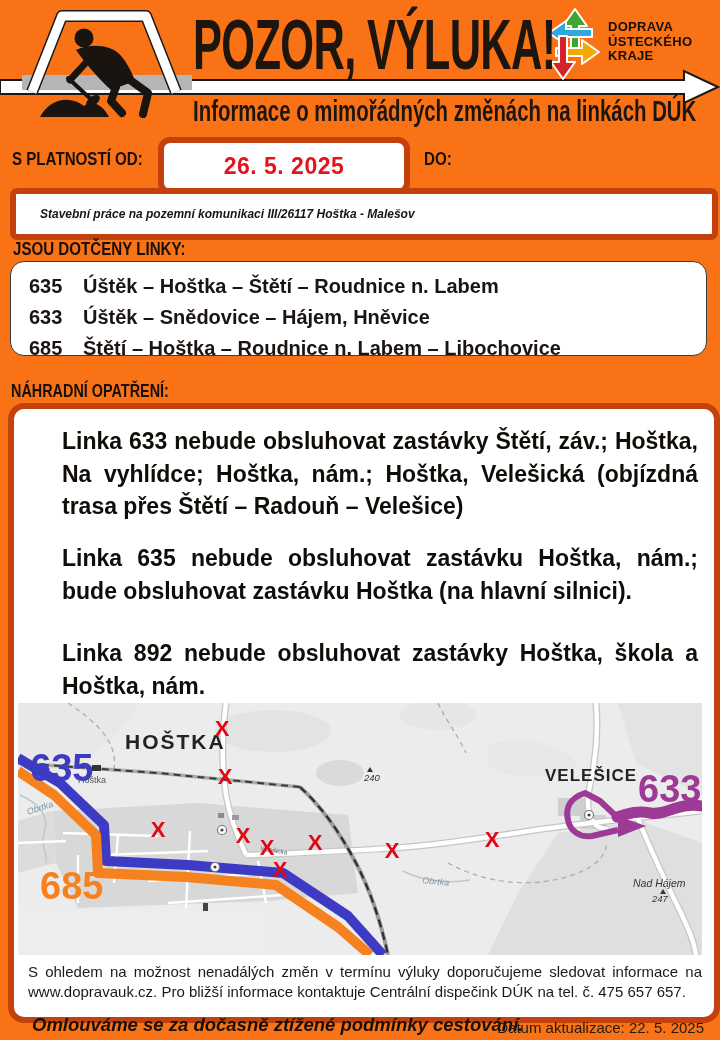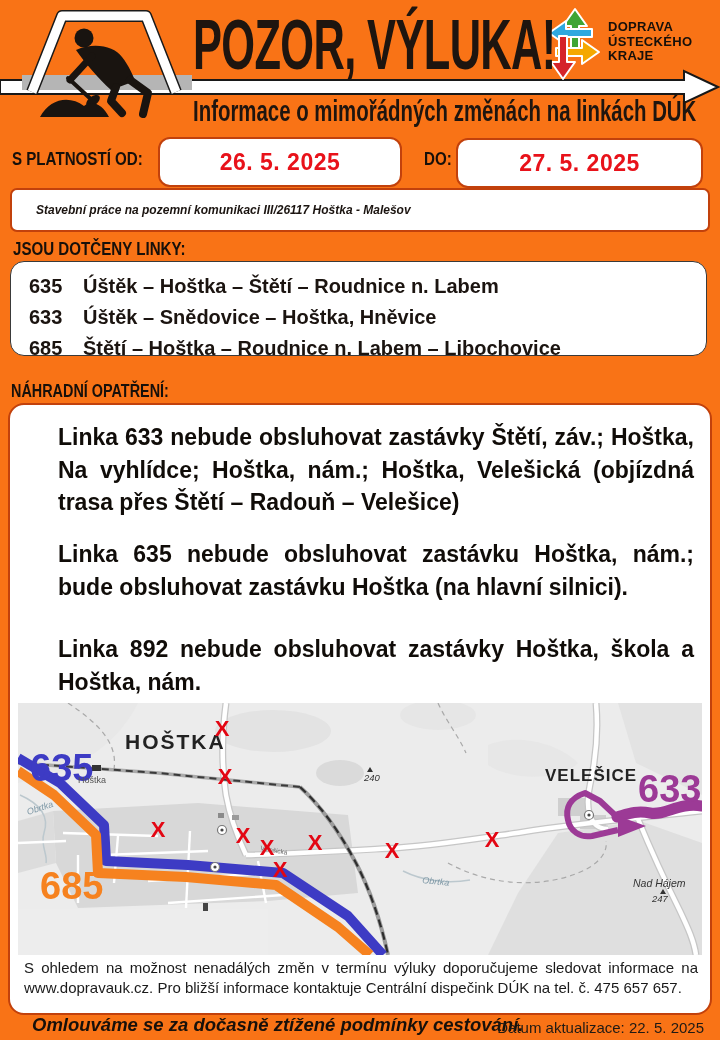--- a/index.html
+++ b/index.html
@@ -22,21 +22,21 @@
     transform:scaleX(.68);transform-origin:0 0;line-height:1;
   }
   .logo-text{
     left:608px;top:20px;font-size:13px;font-weight:bold;line-height:1.12;
     letter-spacing:.3px;color:#17100A;
   }
   
   .small-label{font-size:18px;font-weight:bold;color:#17100A;}
   .small-label .cond{transform:scaleX(.84);}
   
-  .wbox{position:absolute;background:#fff;border:2px solid #c2410c;}
+  .wbox{position:absolute;background:#fff;border:6px solid #c2410c;}
   .date-box{border-radius:12px;display:flex;align-items:center;justify-content:center;}
   .date{color:#E8121A;font-size:23px;font-weight:bold;letter-spacing:.5px;}
   .reason-box{border-radius:7px;display:flex;align-items:center;}
   .reason{font-size:12px;font-weight:bold;padding-left:24px;white-space:nowrap;font-style:italic;}
   .lines-box{border-radius:14px;border-width:1.5px;border-color:#3A3A3A;padding:9px 0 0 18px;}
   .line-row{display:flex;font-size:20px;font-weight:bold;line-height:31px;}
   .line-num{width:54px;}
   .main-box{border-radius:16px;}
   .para{position:absolute;left:16px;right:16px;font-size:23px;font-weight:bold;
         line-height:32.5px;text-align:justify;color:#100C08;margin-left:32px;}
@@ -91,39 +91,36 @@
     <div>DOPRAVA</div>
     <div>ÚSTECKÉHO</div>
     <div>KRAJE</div>
   </div>
   <div class="wbox date-box" style="left:158px;top:137px;width:240px;height:46px">
     <span class="date">26. 5. 2025</span>
   </div>
   <div class="abs small-label" style="left:424px;top:149px">
     <span class="cond">DO:</span>
   </div>
-  <div class="wbox date-box" style="left:456px;top:138px;width:243px;height:46px">
-    <span class="date">27. 5. 2025</span>
-  </div>
 
   <div class="wbox reason-box" style="left:10px;top:188px;width:696px;height:40px">
     <span class="reason">Stavební práce na pozemní komunikaci III/26117 Hoštka - Malešov</span>
   </div>
 
   <div class="abs small-label" style="left:13px;top:239px">
     <span class="cond">JSOU DOTČENY LINKY:</span>
   </div>
   <div class="wbox lines-box" style="left:10px;top:261px;width:677px;height:84px">
     <div class="line-row">
       <span class="line-num">635</span>
       <span>Úštěk – Hoštka – Štětí – Roudnice n. Labem</span>
     </div>
     <div class="line-row">
       <span class="line-num">633</span>
-      <span>Úštěk – Snědovice – Hoštka, Hněvice</span>
+      <span>Úštěk – Snědovice – Hájem, Hněvice</span>
     </div>
     <div class="line-row">
       <span class="line-num">685</span>
       <span>Štětí – Hoštka – Roudnice n. Labem – Libochovice</span>
     </div>
   </div>
 
   <div class="abs small-label" style="left:11px;top:381px">
     <span class="cond" style="transform:scaleX(.8)">NÁHRADNÍ OPATŘENÍ:</span>
   </div>

